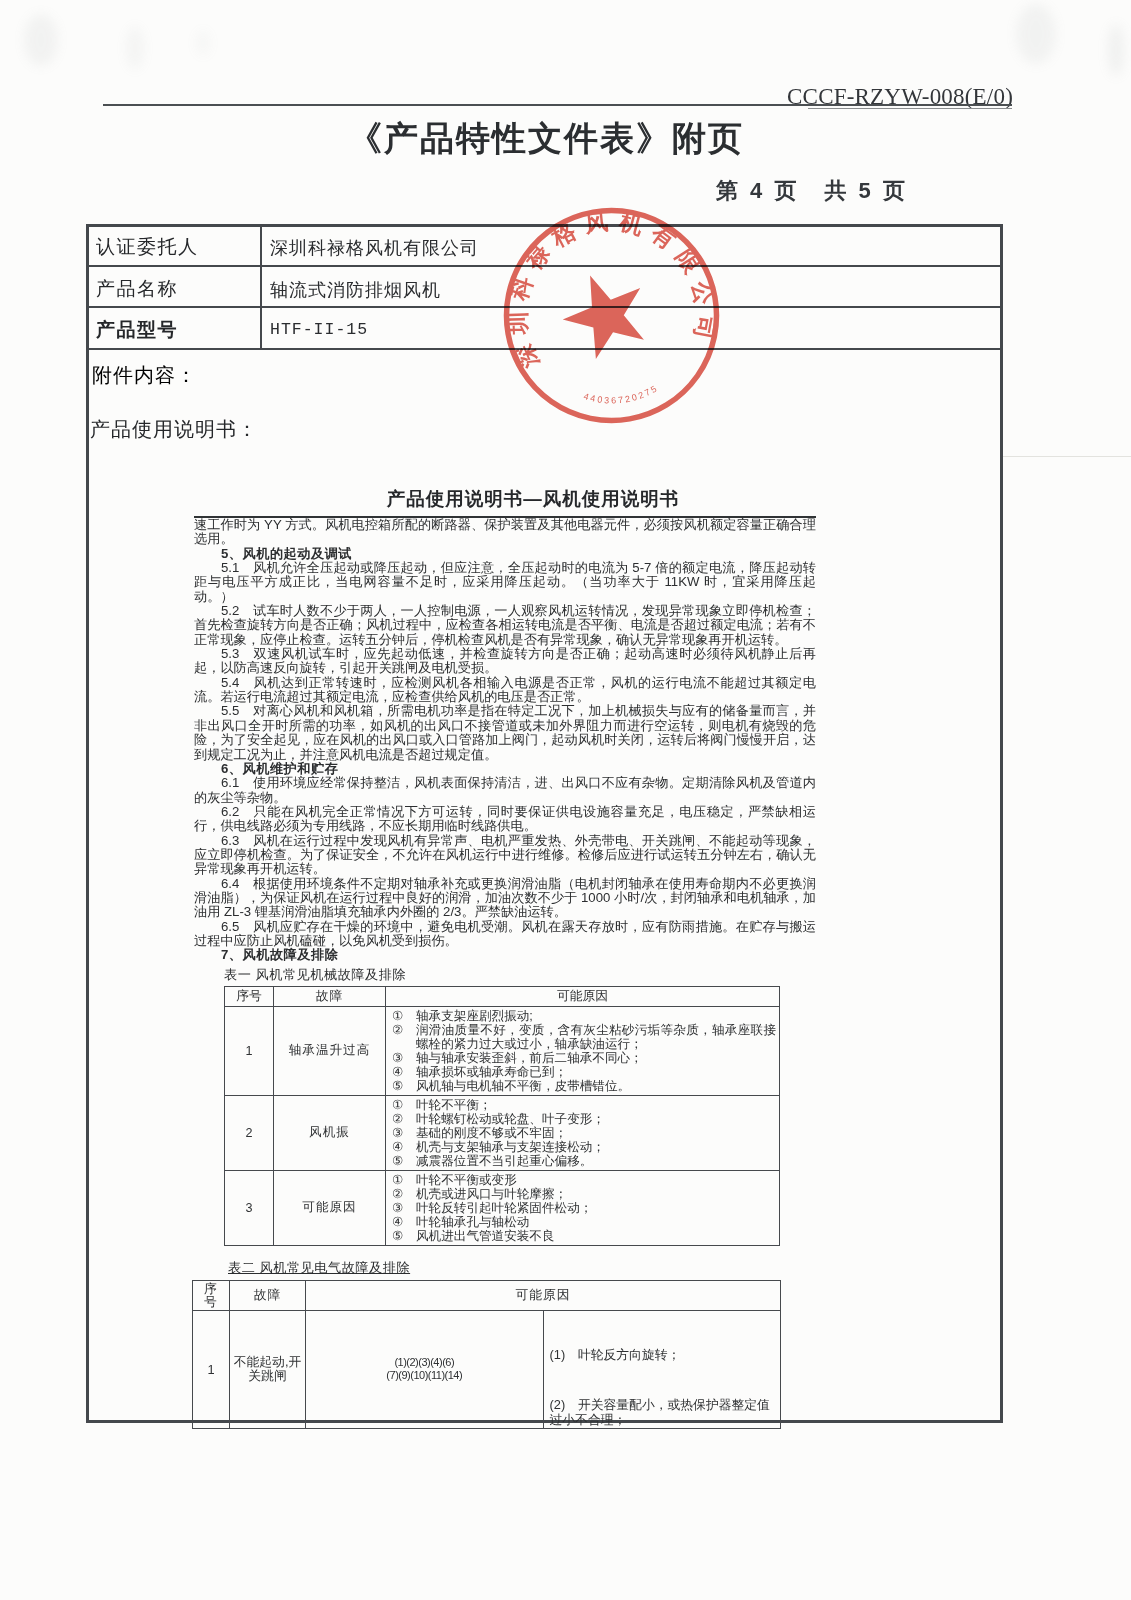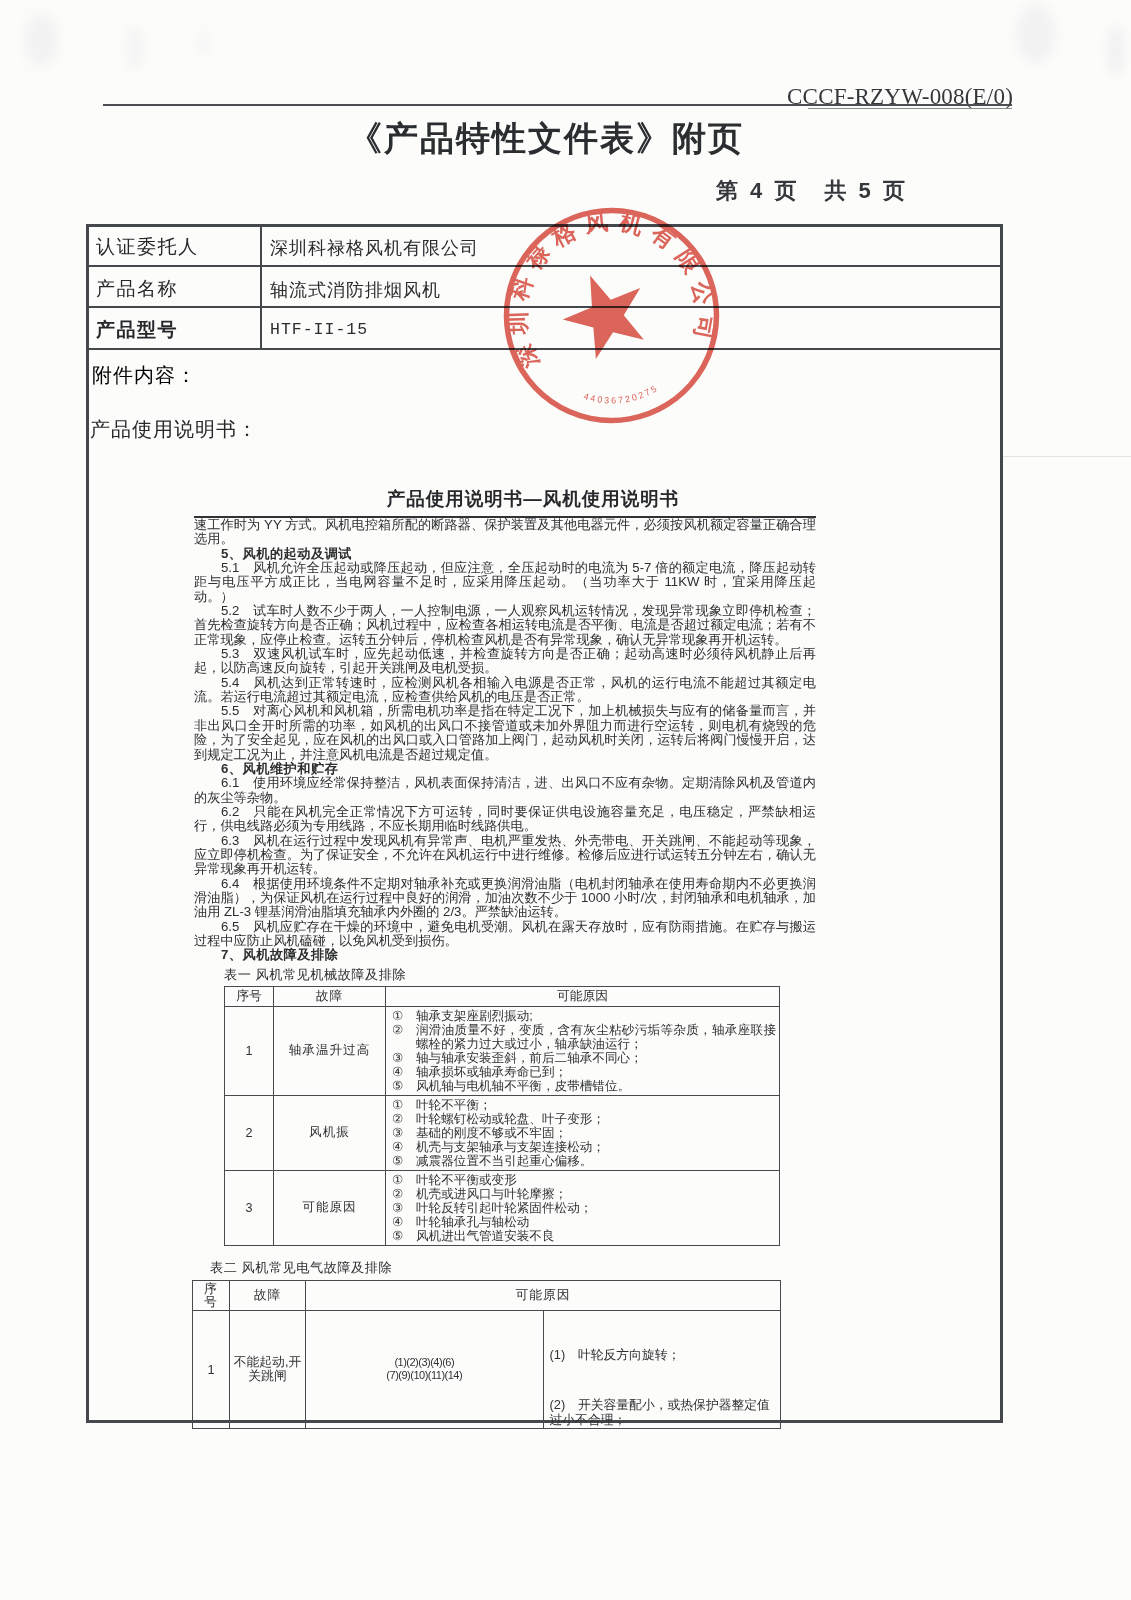--- a/index.html
+++ b/index.html
@@ -31,21 +31,21 @@
   .stamp{left:489px;top:193px;width:245px;height:245px;mix-blend-mode:multiply;opacity:.85;transform:rotate(-10deg);}
   
   .content{left:194px;top:486px;width:622px;}
   .m-heading{font-size:18.5px;font-weight:bold;text-align:center;position:relative;left:28px;letter-spacing:1px;color:#26282b;}
   .m-rule{margin-top:5px;border-top:2.4px solid #303335;}
   .content p{margin:0;font-size:13.2px;line-height:14.35px;text-align:justify;color:#2c2e30;}
   .content p.ind{text-indent:27px;}
   .content p.hd{font-weight:bold;text-indent:27px;letter-spacing:.5px;}
   .tbl-caption{font-size:13.2px;color:#2b2d2f;letter-spacing:.5px;}
   .cap1{margin:3px 0 2px 30px;}
-  .cap2{margin:13px 0 3px 16px;}
+  .cap2{margin:13px 0 3px 34px;text-decoration:underline;}
   table{border-collapse:collapse;table-layout:fixed;}
   .tbl td,.tbl th{border:1.6px solid #46494d;font-weight:normal;color:#2f3133;overflow:hidden;}
   .t1{margin-left:30px;width:546px;font-size:12.6px;}
   .t1 th{height:15px;font-size:12.8px;}
   .t1 .c-no{width:46px;text-align:center;}
   .t1 .c-fault{width:109px;text-align:center;letter-spacing:1px;}
   .t1 .c-cause{width:391px;}
   .t1 td.c-cause{padding:2px 3px 2px 0;}
   .cause{position:relative;padding-left:30px;line-height:14px;font-size:12.6px;text-align:justify;}
   .cause .m{position:absolute;left:6px;}

